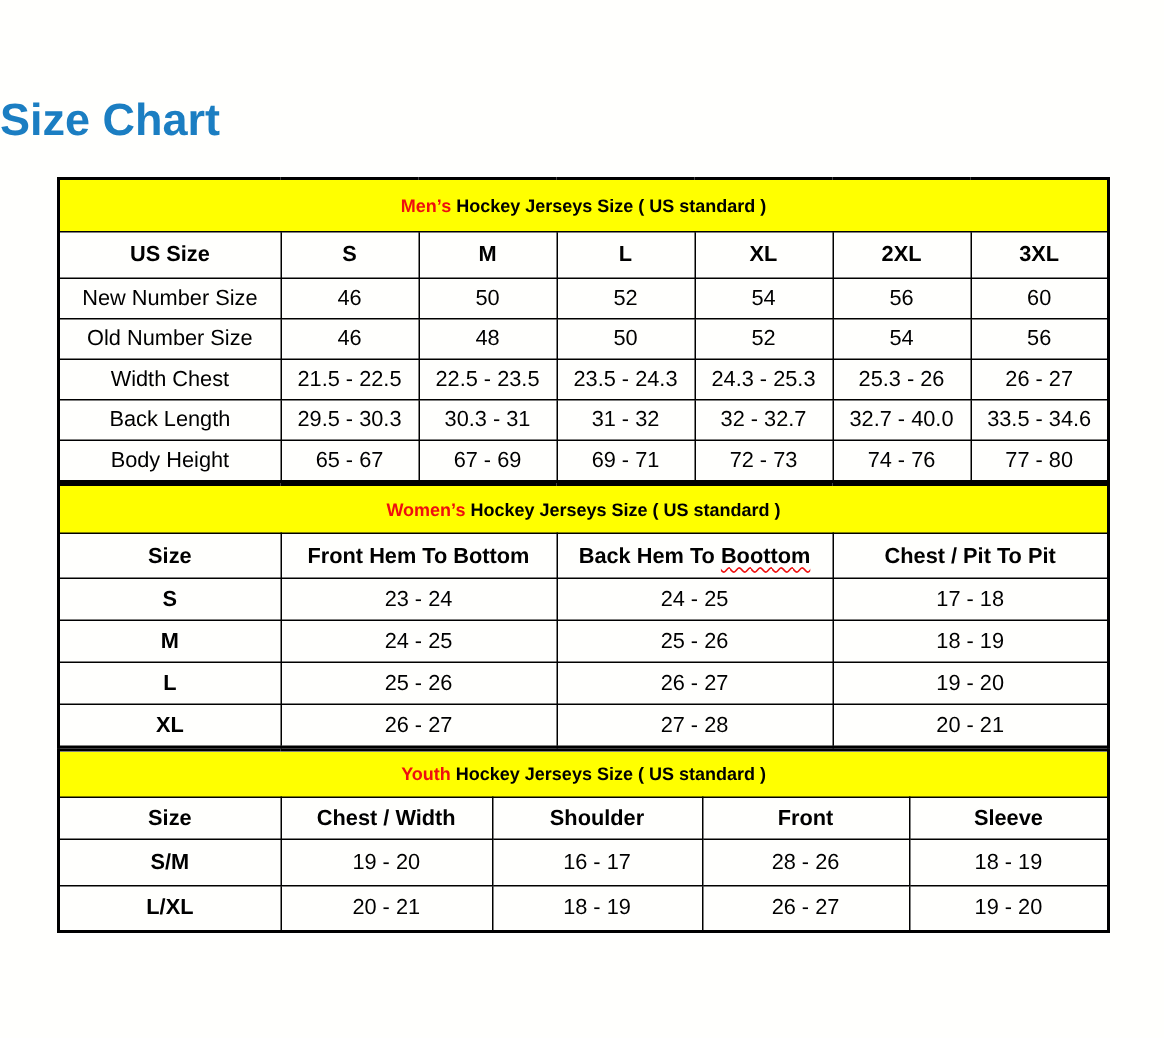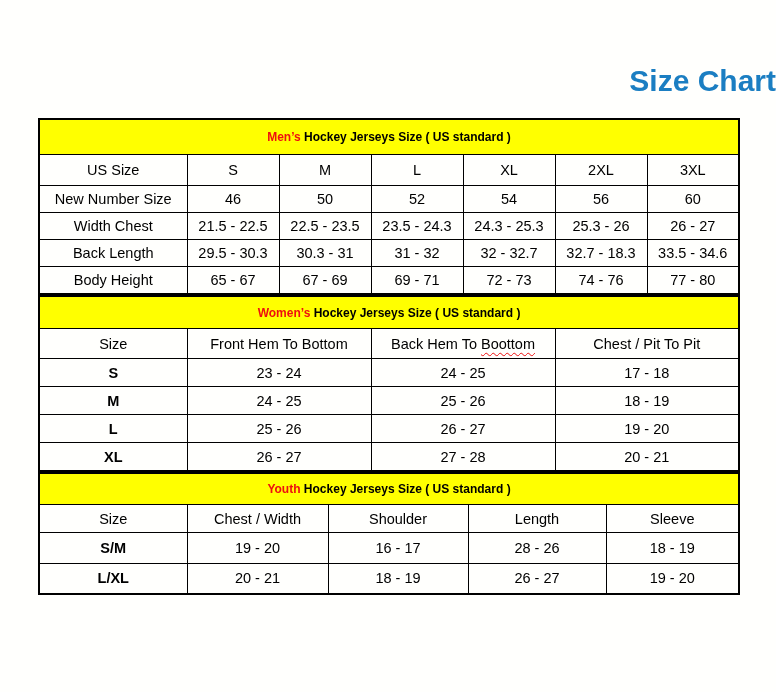--- a/index.html
+++ b/index.html
@@ -5,21 +5,21 @@
   html, body { margin: 0; padding: 0; }
   body {
     width: 776px; height: 692px;
     background: var(--page-bg, #fffffd);
     font-family: "Liberation Sans", sans-serif;
     color: #000;
     overflow: hidden;
   }
   .page-title {
     margin: 0; padding-top: 64px; padding-bottom: 20px;
-    text-align: right;
+    text-align: left;
     font-size: 30px; font-weight: bold; letter-spacing: 0px;
     color: var(--title-blue, #1b7ec2);
   }
   .chart-wrap { width: 700px; margin: 0 auto; }
   table {
     border-collapse: collapse;
     table-layout: fixed;
     width: 700px;
     border: 2.5px solid var(--grid-border, #000);
   }
@@ -28,21 +28,21 @@
     text-align: center; vertical-align: middle;
     padding: 0 2px;
     font-size: 14.5px;
     overflow: hidden; white-space: nowrap;
   }
   .band-row td {
     background: var(--band-yellow, #ffff00);
     font-weight: bold; font-size: 12px;
   }
   .band-highlight { color: var(--accent-red, #ee0f0f); }
-  .hdr { font-weight: normal; }
+  .hdr { font-weight: bold; }
   .lbl { font-weight: normal; }
   .lbl-bold { font-weight: bold; }
   .mens .band-row td { height: 34px; }
   .mens .hdr-row td { height: 30px; }
   .mens .data-row td { height: 26px; }
   .womens .band-row td { height: 31px; }
   .womens .hdr-row td { height: 29px; }
   .womens .data-row td { height: 27px; }
   .youth .band-row td { height: 30px; }
   .youth .hdr-row td { height: 27px; }
@@ -88,35 +88,44 @@
     <tr class="data-row">
       <td class="lbl">New Number Size</td>
       <td>46</td>
       <td>50</td>
       <td>52</td>
       <td>54</td>
       <td>56</td>
       <td>60</td>
     </tr>
     <tr class="data-row">
+      <td class="lbl">Old Number Size</td>
+      <td>46</td>
+      <td>48</td>
+      <td>50</td>
+      <td>52</td>
+      <td>54</td>
+      <td>56</td>
+    </tr>
+    <tr class="data-row">
       <td class="lbl">Width Chest</td>
       <td>21.5 - 22.5</td>
       <td>22.5 - 23.5</td>
       <td>23.5 - 24.3</td>
       <td>24.3 - 25.3</td>
       <td>25.3 - 26</td>
       <td>26 - 27</td>
     </tr>
     <tr class="data-row">
       <td class="lbl">Back Length</td>
       <td>29.5 - 30.3</td>
       <td>30.3 - 31</td>
       <td>31 - 32</td>
       <td>32 - 32.7</td>
-      <td>32.7 - 18.3</td>
+      <td>32.7 - 40.0</td>
       <td>33.5 - 34.6</td>
     </tr>
     <tr class="data-row">
       <td class="lbl">Body Height</td>
       <td>65 - 67</td>
       <td>67 - 69</td>
       <td>69 - 71</td>
       <td>72 - 73</td>
       <td>74 - 76</td>
       <td>77 - 80</td>
@@ -177,21 +186,21 @@
         <col style="width:133px">
     </colgroup>
     <tbody>
         <tr class="band-row">
       <td colspan="5"><span class="band-highlight">Youth</span><span> Hockey Jerseys Size ( US standard )</span></td>
     </tr>
     <tr class="hdr-row">
       <td class="hdr">Size</td>
       <td class="hdr">Chest / Width</td>
       <td class="hdr">Shoulder</td>
-      <td class="hdr">Length</td>
+      <td class="hdr">Front</td>
       <td class="hdr">Sleeve</td>
     </tr>
     <tr class="data-row">
       <td class="lbl-bold">S/M</td>
       <td>19 - 20</td>
       <td>16 - 17</td>
       <td>28 - 26</td>
       <td>18 - 19</td>
     </tr>
     <tr class="data-row">

